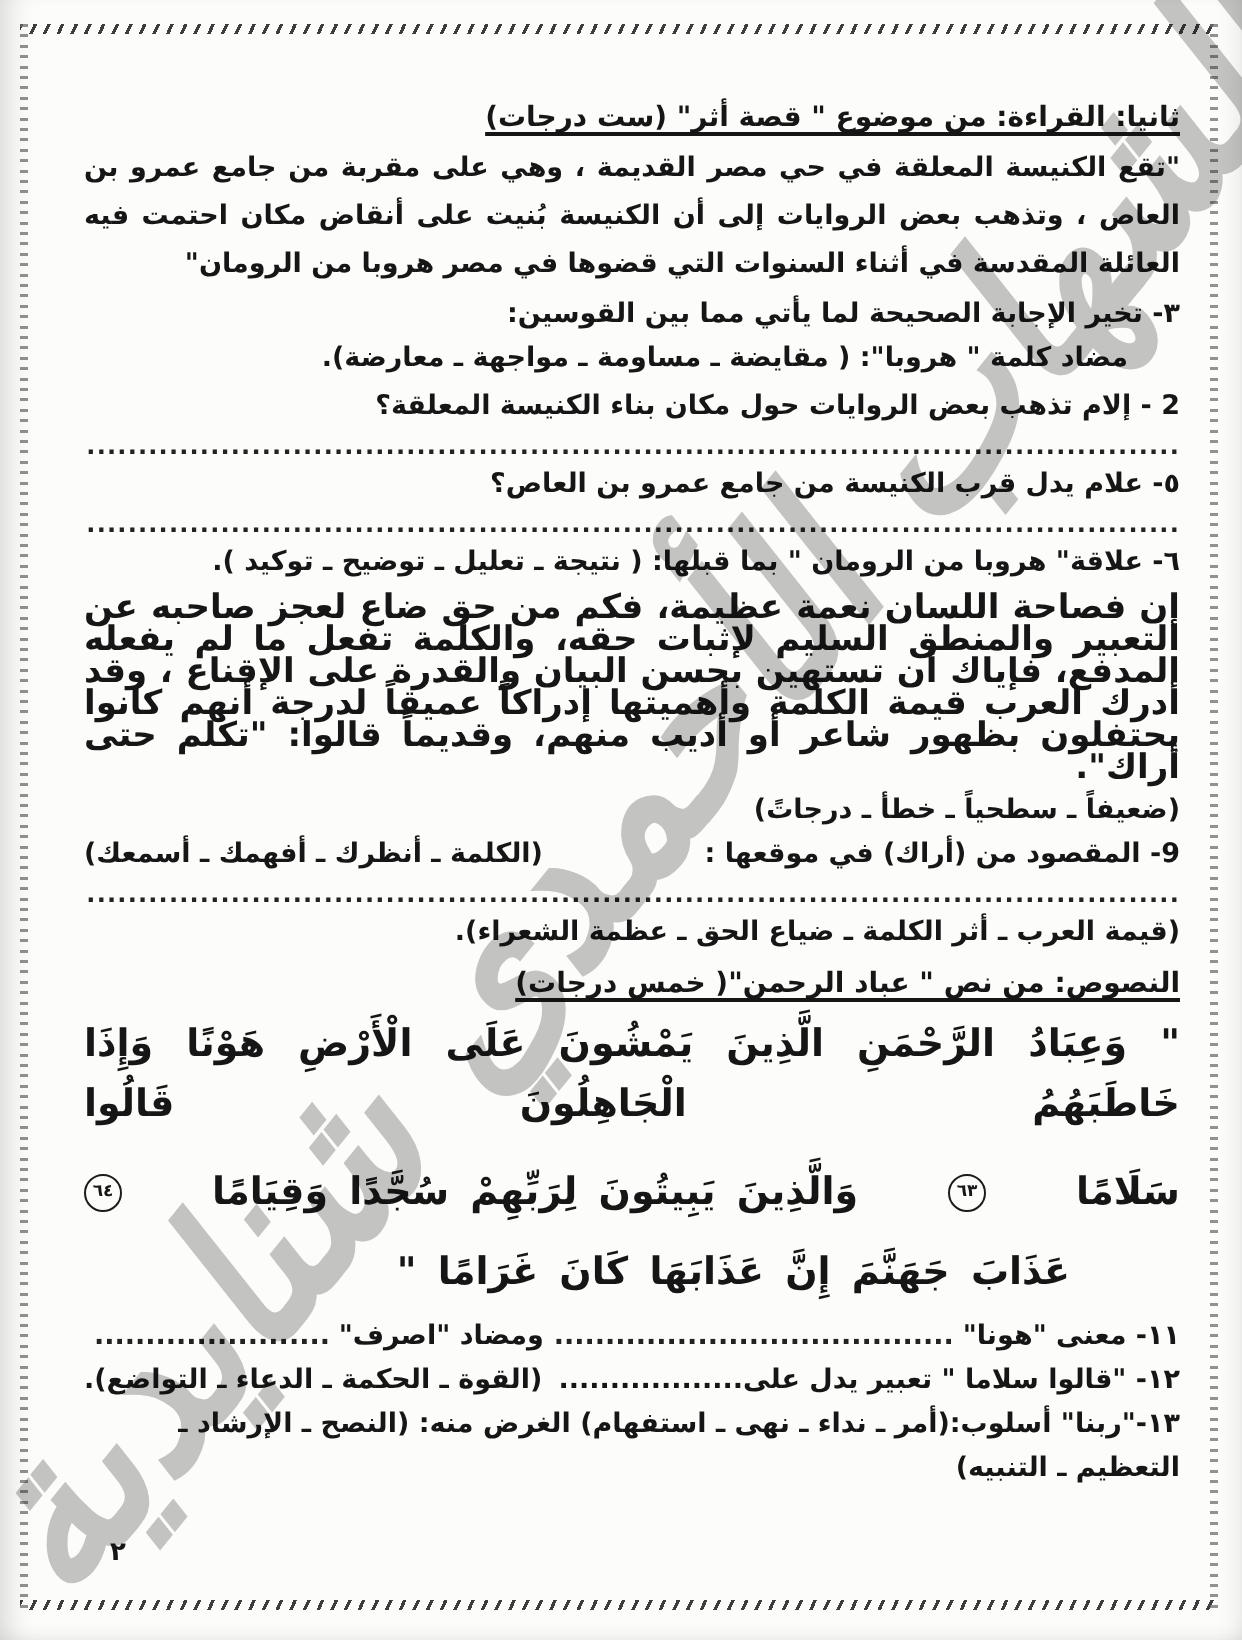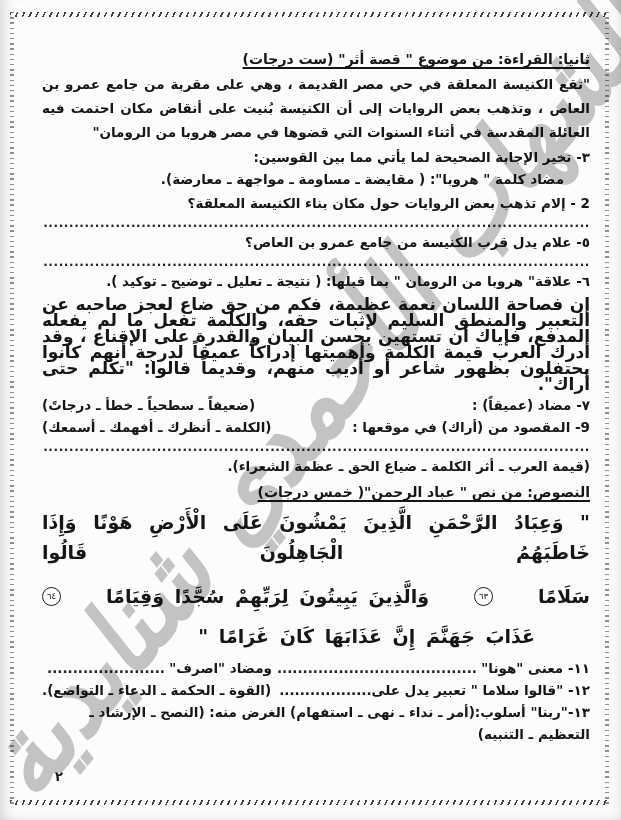--- a/index.html
+++ b/index.html
@@ -75,21 +75,21 @@
     font-size:19px; line-height:30px; word-spacing:4px;
     font-weight:700;
   }
   .v1{ margin-top:6px; text-align:justify; text-align-last:justify; }
   .v2{ margin-top:14px; display:flex; justify-content:space-between; align-items:center; }
   .v3{ margin-top:10px; padding-right:55px; }
   .ayah{
     display:inline-flex; flex:0 0 auto; width:19px; height:19px;
     border:1.7px solid #1c1c1c; border-radius:50%;
     align-items:center; justify-content:center;
-    font-size:8.5px; line-height:1; font-weight:400;
+    font-size:8.5px; line-height:1; font-weight:700;
   }
   .pagenum{
     position:absolute; z-index:2; left:55px; bottom:36px;
     font-size:13px; font-weight:700;
   }
 </style>
 </head>
 <body>
 
 <div class="frame frame-top"></div>
@@ -106,21 +106,20 @@
   <div class="q mt2">٣- تخير الإجابة الصحيحة لما يأتي مما بين القوسين:</div>
   <div class="q indent">مضاد كلمة " هروبا": ( مقايضة ـ مساومة ـ مواجهة ـ معارضة).</div>
   <div class="q mt2">2 - إلام تذهب بعض الروايات حول مكان بناء الكنيسة المعلقة؟</div>
   <div class="sep">........................................................................................................................................................................................</div>
   <div class="q mt2">٥- علام يدل قرب الكنيسة من جامع عمرو بن العاص؟</div>
   <div class="sep">........................................................................................................................................................................................</div>
   <div class="q mt2">٦- علاقة" هروبا من الرومان " بما قبلها: ( نتيجة ـ تعليل ـ توضيح ـ توكيد ).</div>
 
   <p class="para para2">إن فصاحة اللسان نعمة عظيمة، فكم من حق ضاع لعجز صاحبه عن التعبير والمنطق السليم لإثبات حقه، والكلمة تفعل ما لم يفعله المدفع، فإياك أن تستهين بحسن البيان والقدرة على الإقناع ، وقد أدرك العرب قيمة الكلمة وأهميتها إدراكاً عميقاً لدرجة أنهم كانوا يحتفلون بظهور شاعر أو أديب منهم، وقديماً قالوا: "تكلم حتى أراك".</p>
   <div class="q qrow mt2">
-    <span>٧- مضاد (عميقاً) :</span>
     <span>(ضعيفاً ـ سطحياً ـ خطأ ـ درجاتً)</span>
   </div>
   <div class="q qrow">
     <span>9- المقصود من (أراك) في موقعها :</span>
     <span>(الكلمة ـ أنظرك ـ أفهمك ـ أسمعك)</span>
   </div>
   <div class="sep">........................................................................................................................................................................................</div>
   <div class="q qrow mt2">
     <span>(قيمة العرب ـ أثر الكلمة ـ ضياع الحق ـ عظمة الشعراء).</span>
   </div>

